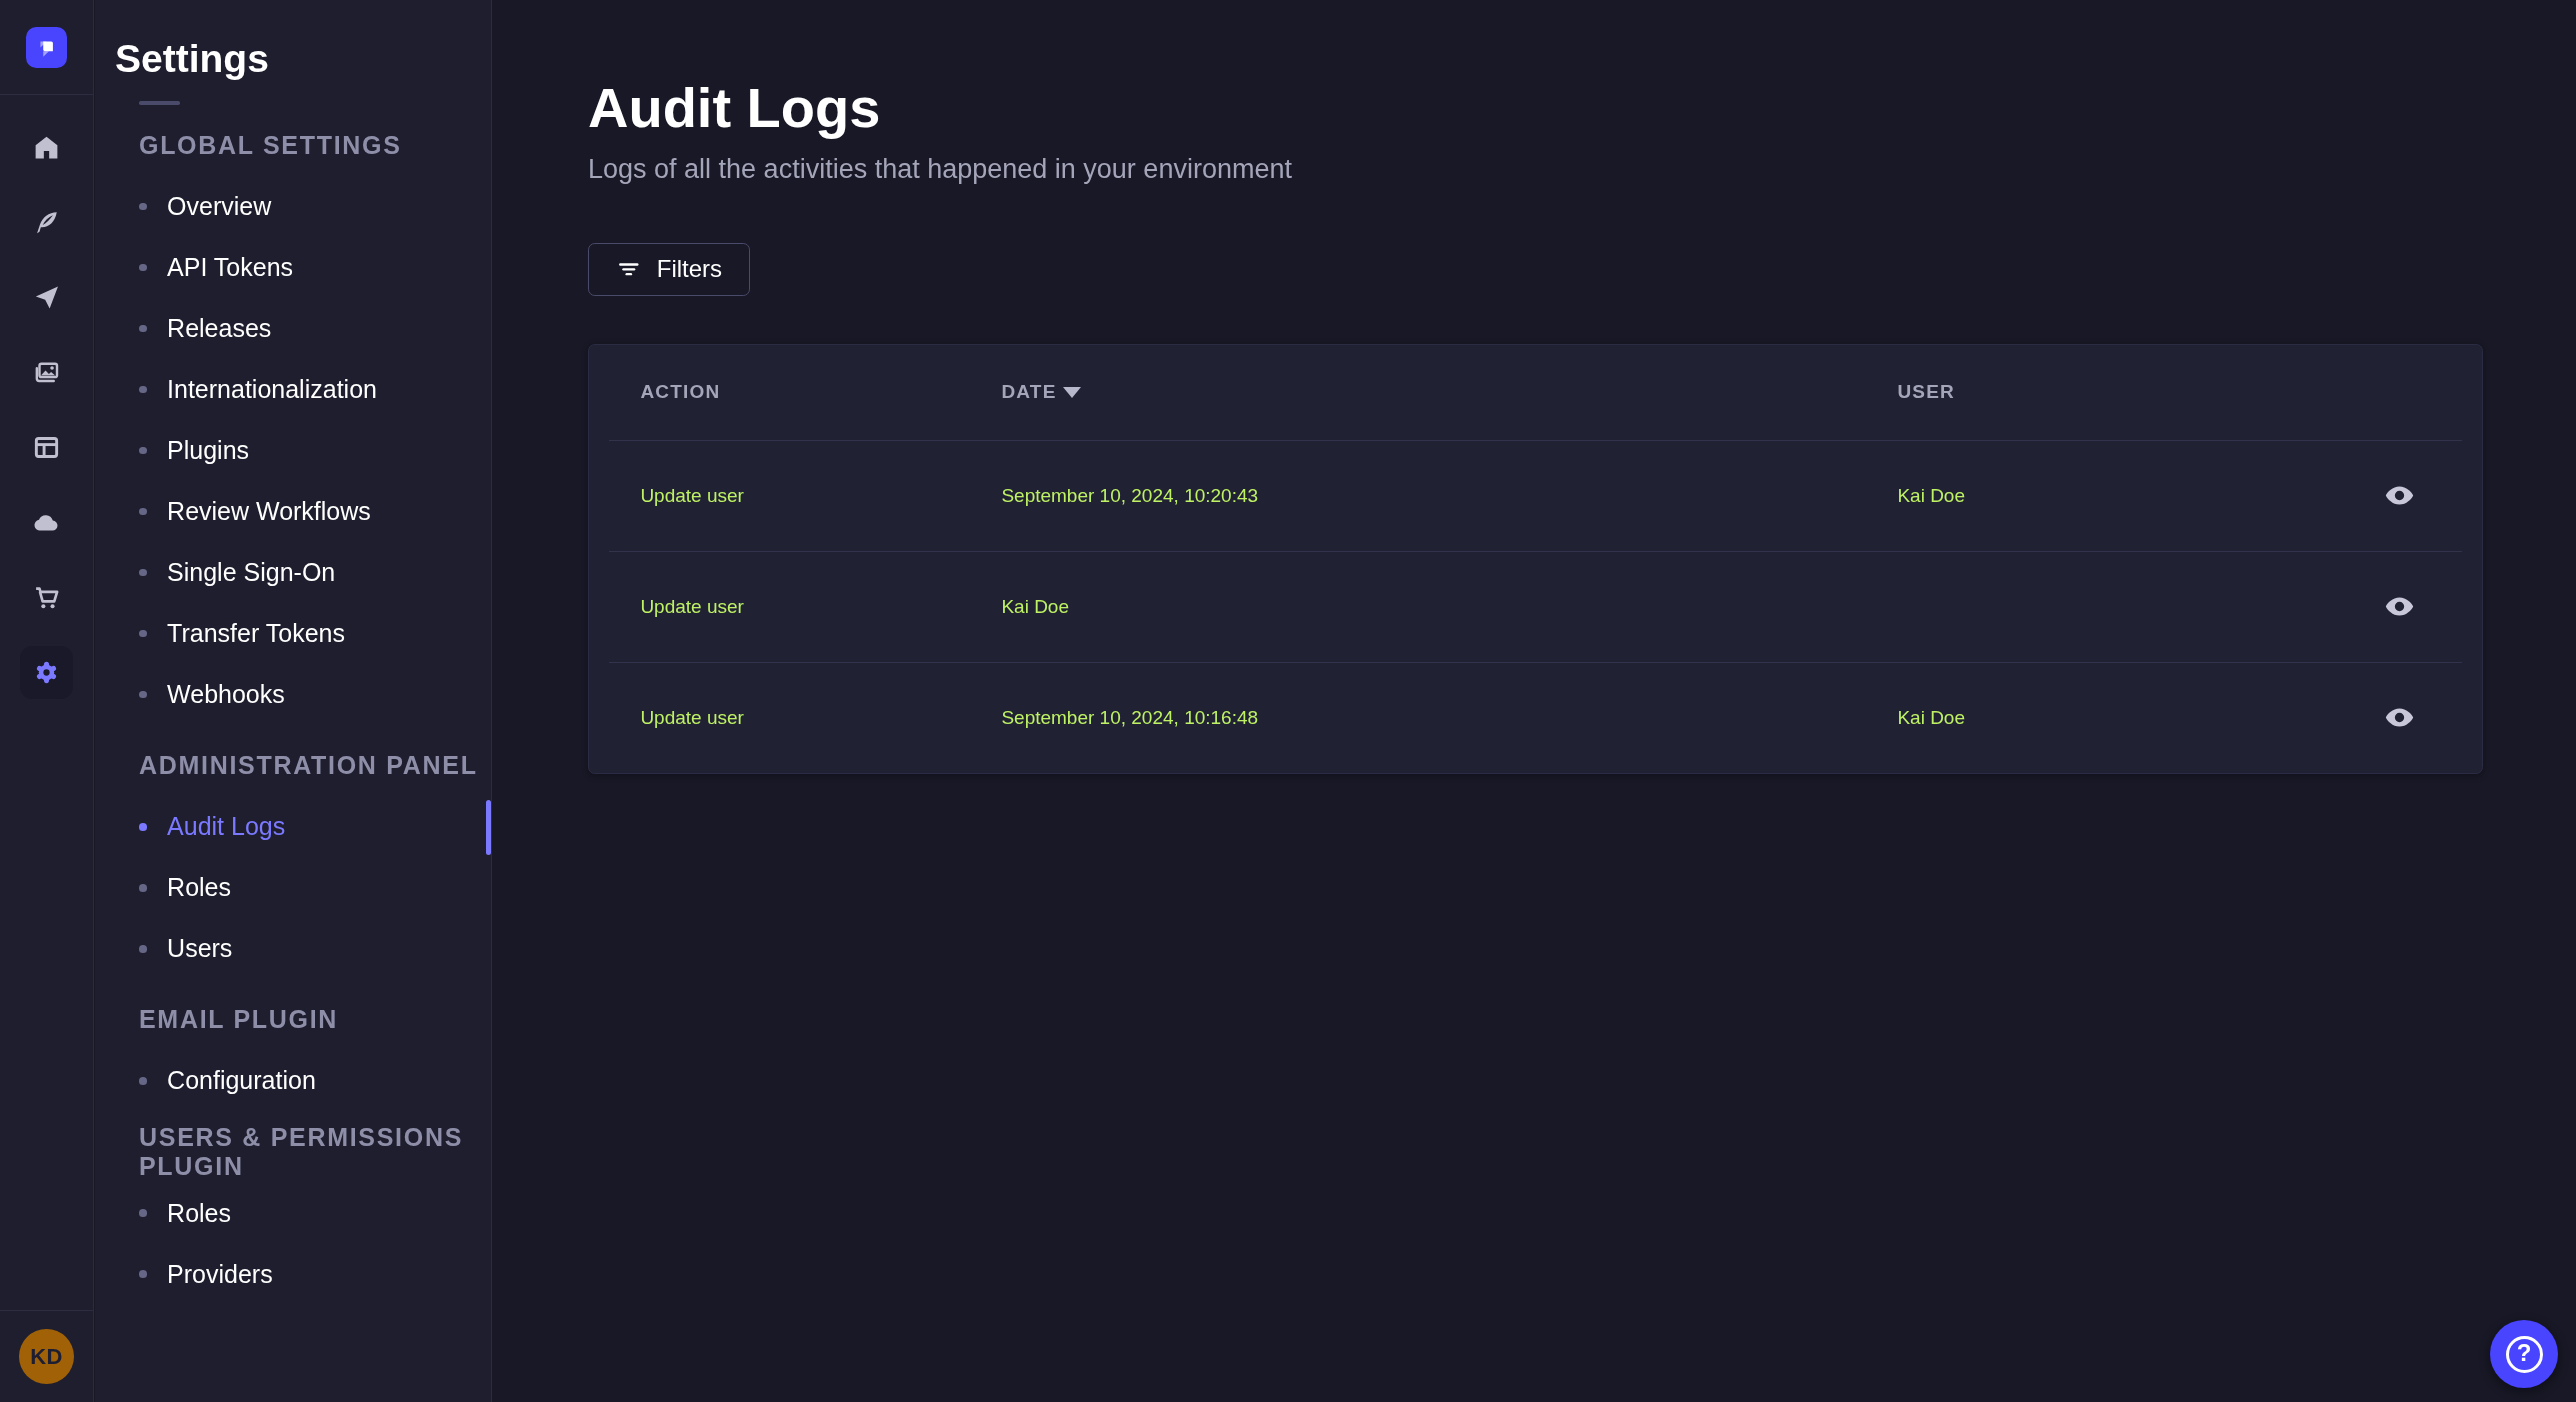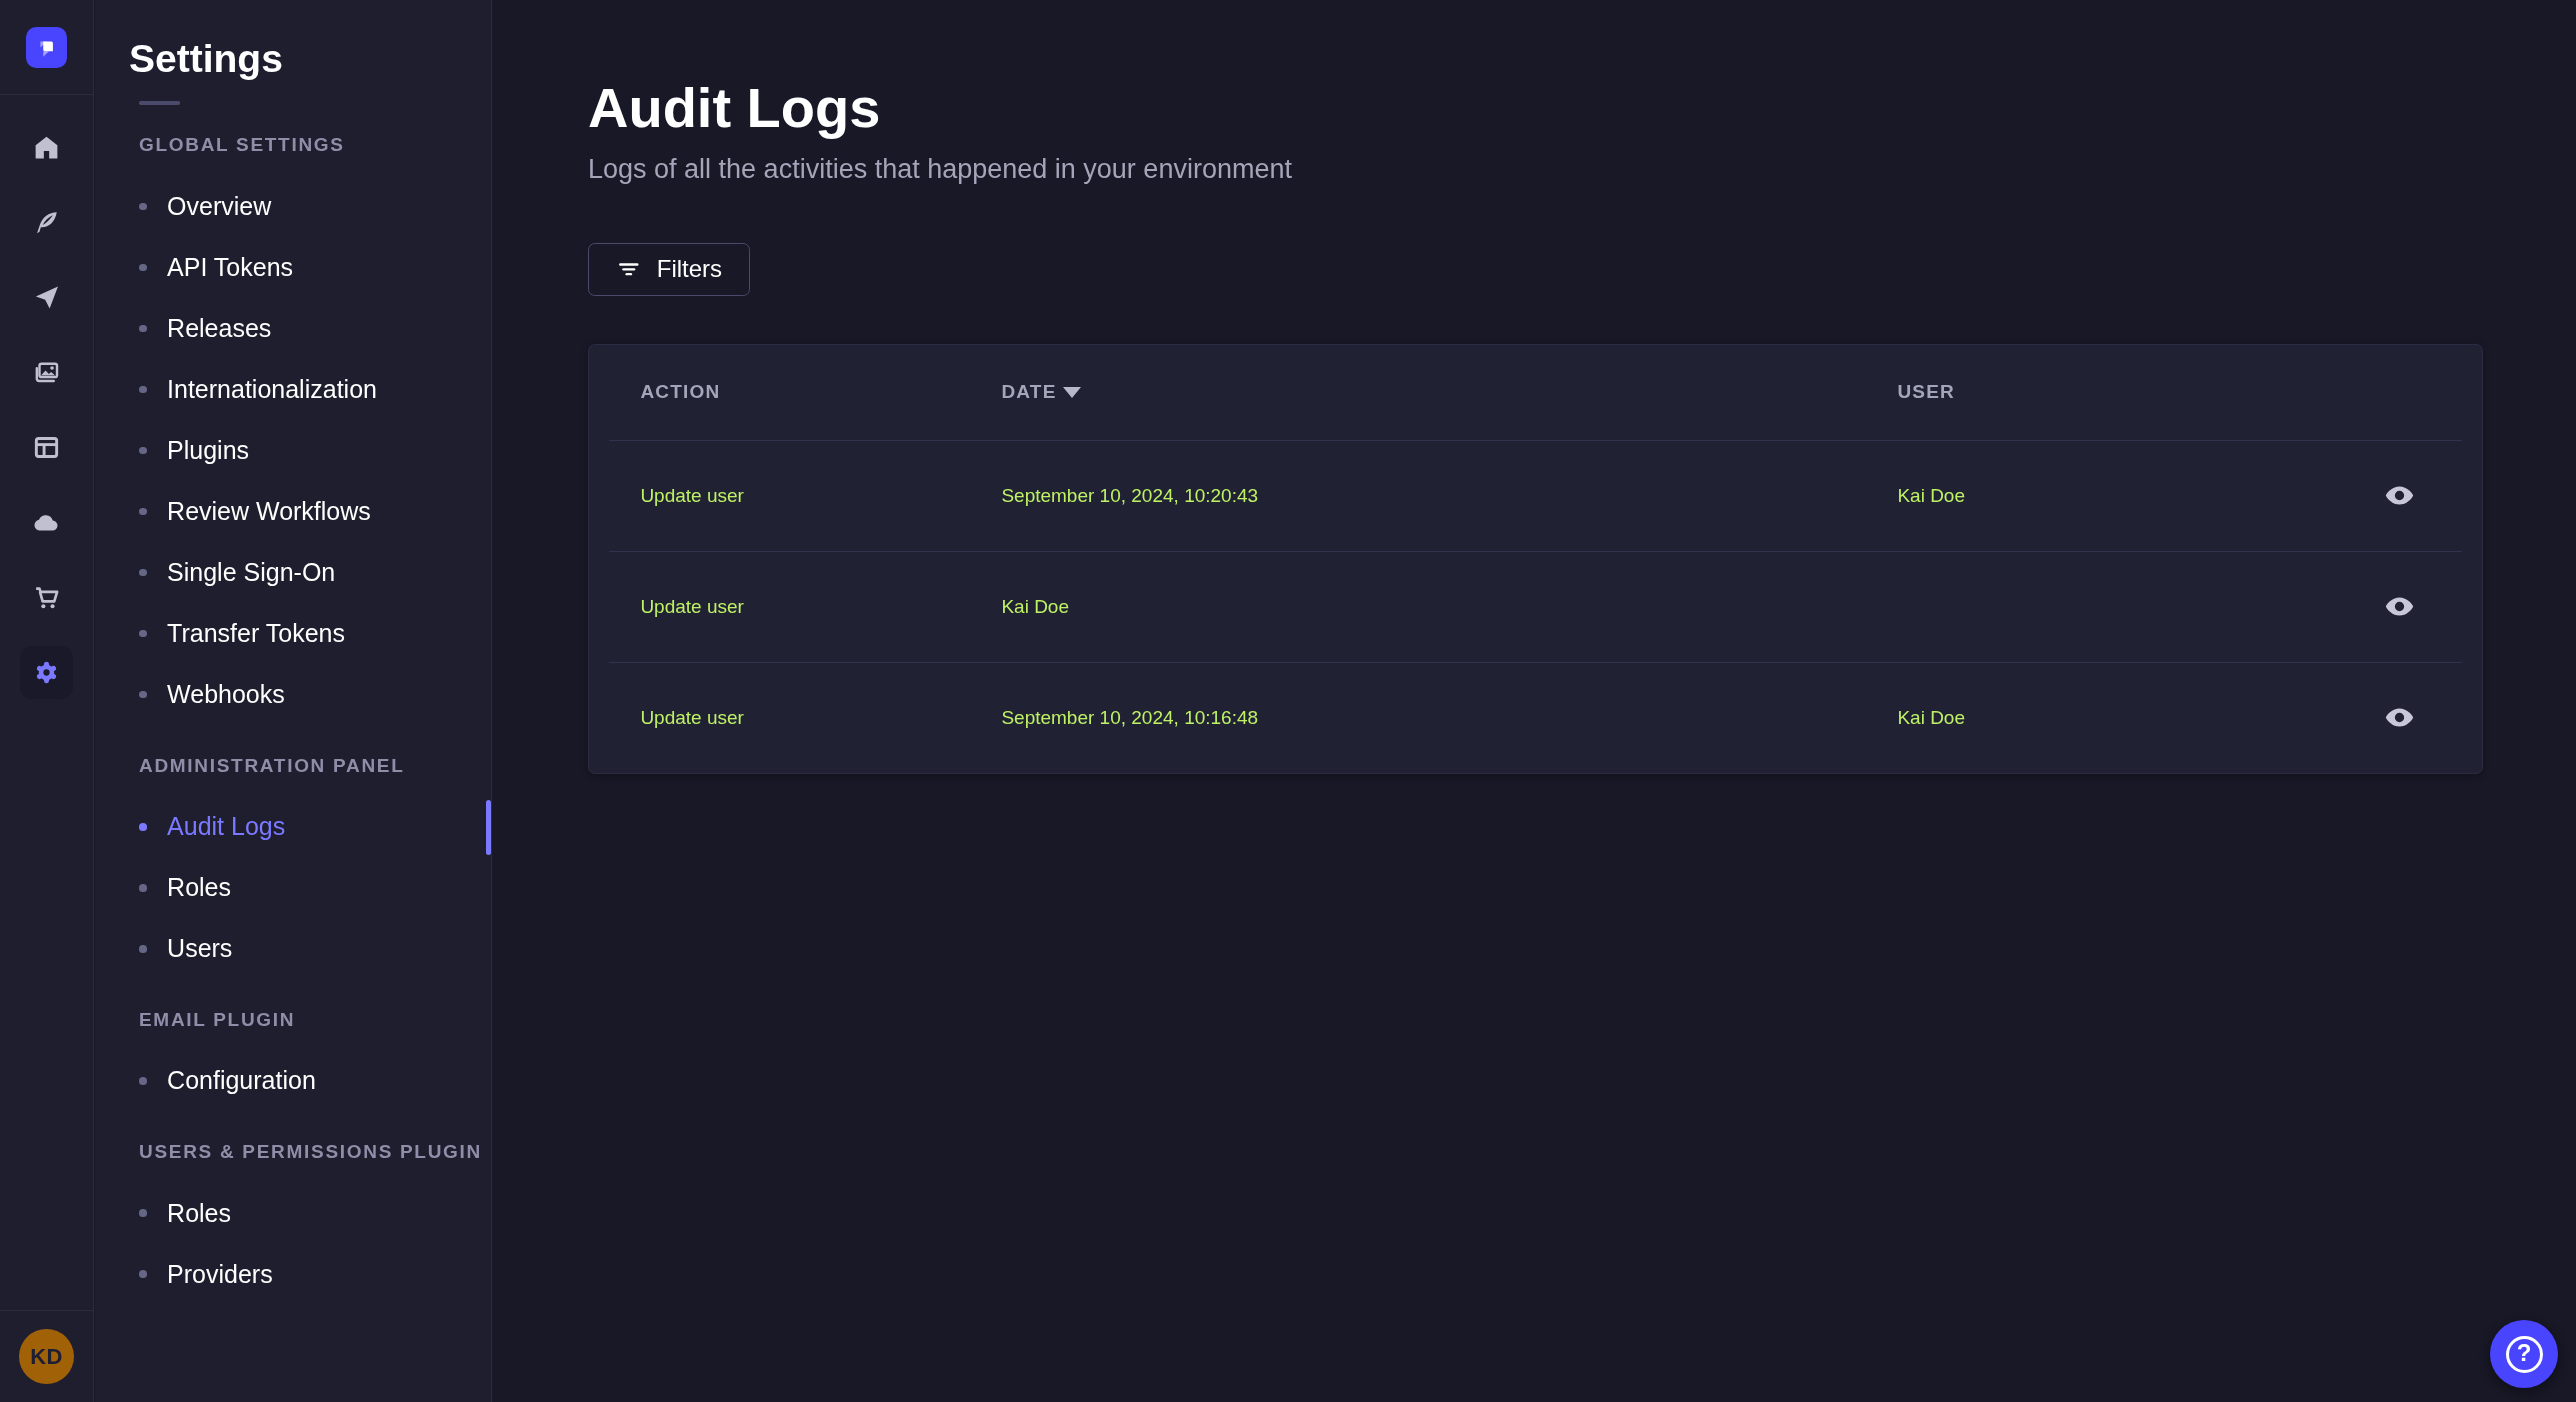--- a/index.html
+++ b/index.html
@@ -48,32 +48,32 @@
     display: flex; align-items: center; justify-content: center;
     cursor: pointer; letter-spacing: 0.4px;
   }
   
   .subnav {
     position: absolute; left: 95px; top: 0; bottom: 0; width: 397px;
     background: #1e1e2e;
     border-right: 0.9px solid #2c2c40;
   }
   .subnav-title {
-    margin: 37px 0 0 34px;
+    margin: 37px 0 0 20px;
     font-size: 39px; font-weight: 700; color: #ffffff;
   }
   .subnav-divider {
     margin: 20.4px 0 5.1px 44px;
     width: 41px; height: 3.4px; border-radius: 1.7px;
     background: #4a4a6a;
   }
   .section-header {
     height: 61px; margin-top: 10.2px; padding-left: 44px;
     display: flex; align-items: center;
-    font-size: 19px; font-weight: 700; letter-spacing: 1.7px;
+    font-size: 25px; font-weight: 700; letter-spacing: 1.7px;
     color: #8e8ea9; text-transform: uppercase;
   }
   .nav-item {
     position: relative; height: 61px; padding-left: 44px;
     display: flex; align-items: center; cursor: pointer;
     font-size: 25px; color: #ffffff;
   }
   .nav-item .bullet {
     width: 7.7px; height: 7.7px; border-radius: 50%;
     background: #666687; margin-right: 20.4px; flex: 0 0 auto;

